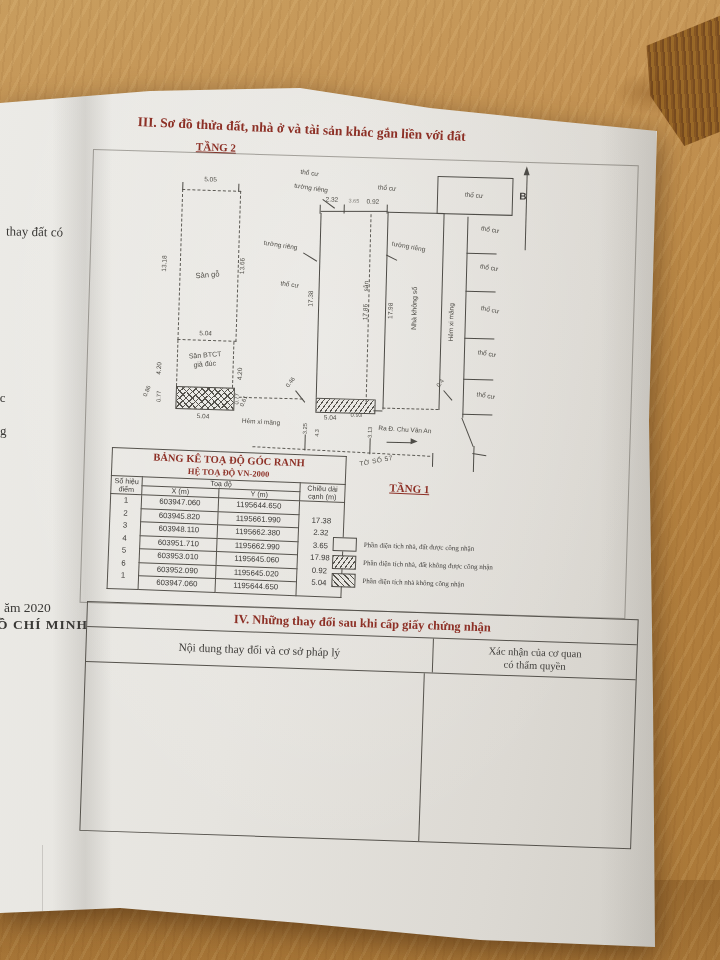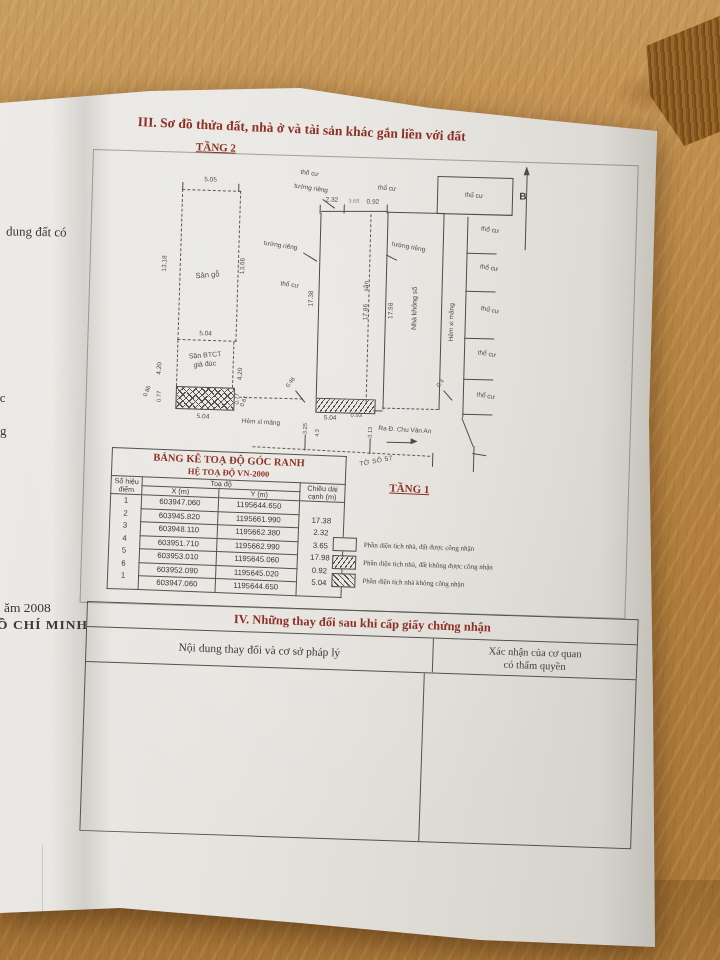--- a/index.html
+++ b/index.html
@@ -104,24 +104,24 @@
 <div class="wood-knot"></div>
 <div class="wood-carving"></div>
 <div class="wood-shade-bottom"></div>
 
 <div class="paper-shadow">
 <div class="paper">
   <div class="gutter-shadow"></div>
   <div class="right-edge-shadow"></div>
   <div class="fold-line"></div>
 
-  <span class="frag" style="left:6px;top:224px;font-size:13px;transform:rotate(1deg);">dung đất có</span>
+  <span class="frag" style="left:6px;top:224px;font-size:13px;transform:rotate(1deg);">thay đất có</span>
   <span class="frag" style="left:-6px;top:390px;font-size:13px;">ác</span>
   <span class="frag" style="left:0px;top:423px;font-size:13px;">g</span>
-  <span class="frag" style="left:4px;top:600px;font-size:13.5px;">ăm 2008</span>
+  <span class="frag" style="left:4px;top:600px;font-size:13.5px;">ăm 2020</span>
   <span class="frag" style="left:-3px;top:617px;font-size:13.5px;font-weight:bold;letter-spacing:1px;">Ồ CHÍ MINH</span>
 
   <div class="abs title3 red">III. Sơ đồ thửa đất, nhà ở và tài sản khác gắn liền với đất</div>
   <span class="abs tang-label red" style="left:196px;top:141px;transform:rotate(2.2deg);">TẦNG 2</span>
 
   <div class="abs frame3"></div>
 
   <div class="abs t2">
     <span class="lbl" style="left:61px;top:14px;">5.05</span>
     <div class="ln" style="left:33px;top:18px;width:1px;height:8px;"></div>

